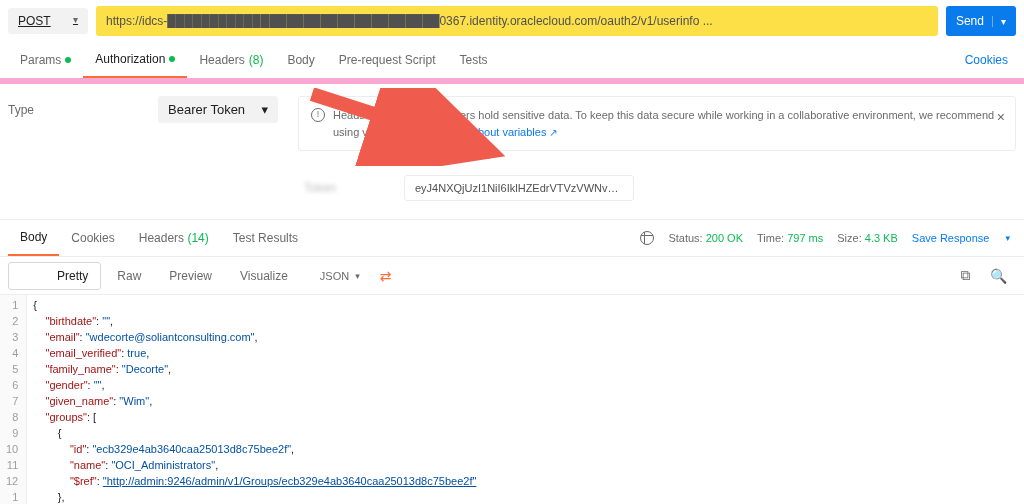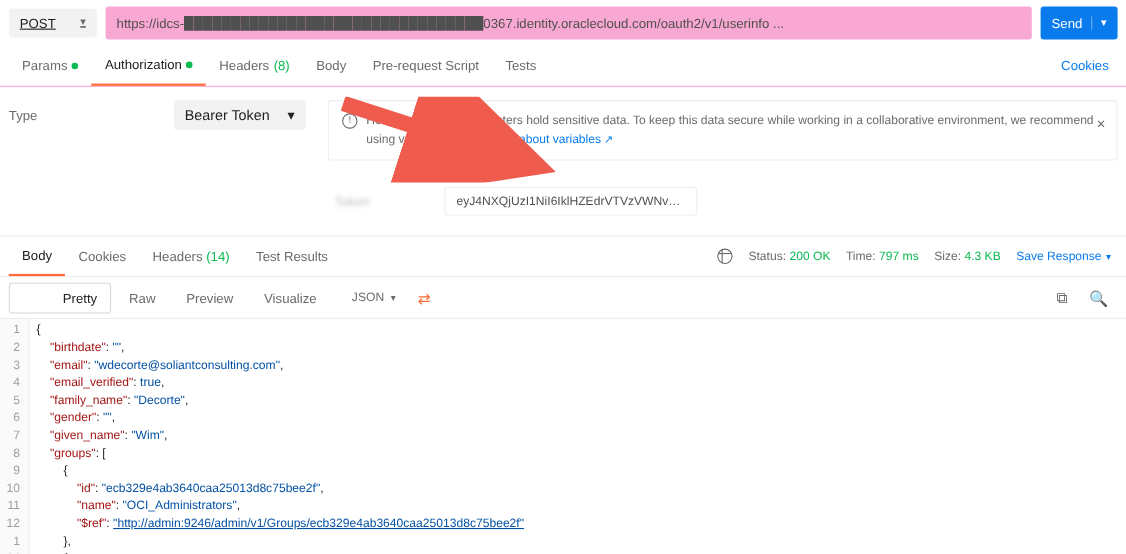--- a/index.html
+++ b/index.html
@@ -2,25 +2,25 @@
 <html><head>
 <meta charset="utf-8">
 <style>
   * { box-sizing: border-box; margin: 0; padding: 0; font-family: -apple-system, BlinkMacSystemFont, "Segoe UI", Helvetica, Arial, sans-serif; }
   body { background: #fff; color: #212121; font-size: 12px; width: 1024px; height: 504px; overflow: hidden; position: relative; }
 
   .urlbar { display:flex; align-items:center; gap:8px; padding:6px 8px; background:#fff; }
   .method-select { display:flex; align-items:flex-start; justify-content:space-between; padding:6px 10px; background:#f2f2f2; border-radius:3px; width:80px; font-size:12px; color:#212121; cursor:pointer;text-decoration:underline; }
   .method-select .chev { color:#6b6b6b; font-size:10px; }
   .urlinput { flex:1; display:flex; align-items:center; }
-  .urlinput input { width:100%; border:none; outline:none; font-size:12px; background:#f9a8d4; padding:8px 10px; border-radius:3px; color:#505050; }
+  .urlinput input { width:100%; border:none; outline:none; font-size:12px; background:#fde047; padding:8px 10px; border-radius:3px; color:#505050; }
   .sendbtn { background:#097bed; color:#fff; border:none; padding:8px 10px; border-radius:3px; display:flex; align-items:center; gap:8px; font-size:12px; cursor:pointer; }
   .sendbtn .chev { font-size:10px; border-left:1px solid rgba(255,255,255,.4); padding-left:8px; }
 
-  .reqtabs { display:flex; align-items:center; border-bottom:1px solid #f9a8d4; padding:0 8px; }
+  .reqtabs { display:flex; align-items:center; border-bottom:6px solid #f9a8d4; padding:0 8px; }
   .reqtabs .tab { padding:10px 12px; color:#6b6b6b; font-size:12px; cursor:pointer; display:flex; align-items:center; gap:4px; }
   .reqtabs .tab.active { color:#212121; border-bottom:2px solid #ff6c37; }
   .dot { width:6px; height:6px; border-radius:50%; background:#0cbb52; display:inline-block; }
   .reqtabs .spacer { flex:1; }
   .reqtabs .cookieslink { color:#097bed; font-size:12px; padding:10px 8px; cursor:pointer; }
 
   .authbody { display:flex; padding:12px 8px 18px 8px; gap:20px; border-bottom:1px solid #ededed; }
   .authleft { width:270px; }
   .typerow { display:flex; align-items:center; justify-content:space-between; margin-bottom:18px; }
   .typerow .lbl { color:#6b6b6b; font-size:12px; }
@@ -40,21 +40,21 @@
   .resptabs { display:flex; align-items:center; border-bottom:1px solid #ededed; padding:0 8px; }
   .resptabs .tab { padding:10px 12px; color:#6b6b6b; font-size:12px; cursor:pointer; }
   .resptabs .tab.active { color:#212121; border-bottom:2px solid #ff6c37; }
   .resptabs .tab .count { color:#0cbb52; }
   .resptabs .spacer { flex:1; }
   .respmeta { display:flex; align-items:center; gap:14px; font-size:11px; color:#6b6b6b; padding-right:6px; }
   .respmeta .globe { width:14px; height:14px; border:1px solid #6b6b6b; border-radius:50%; position:relative; }
   .respmeta .globe::after { content:""; position:absolute; top:3px; left:0; right:0; height:1px; background:#6b6b6b; }
   .respmeta .globe::before { content:""; position:absolute; left:3px; top:0; bottom:0; width:1px; background:#6b6b6b; }
   .respmeta .ok { color:#0cbb52; }
-  .saveresp { color:#097bed; cursor:pointer; display:flex; align-items:center; gap:4px;justify-content:space-between; }
+  .saveresp { color:#097bed; cursor:pointer; display:flex; align-items:center; gap:16px;justify-content:space-between; }
   .saveresp .chev { font-size:9px; }
 
   .bodytoolbar { display:flex; align-items:center; padding:4px 8px; gap:4px; border-bottom:1px solid #ededed; }
   .viewbtn { padding:6px 12px; font-size:12px; color:#6b6b6b; cursor:pointer; border-radius:3px; }
   .viewbtn.active { background:#fff; color:#212121; border:1px solid #d8d8d8;padding-left:48px; }
   .json-dd { display:flex; align-items:center; gap:6px; padding:6px 10px; font-size:11px; color:#6b6b6b; cursor:pointer; margin-left:6px; }
   .json-dd .chev { font-size:9px; }
   .fmtbtn { padding:4px 6px; color:#ff6c37; cursor:pointer; font-size:14px; }
   .bodytoolbar .spacer { flex:1; }
   .toolicon { padding:6px 8px; color:#6b6b6b; cursor:pointer; font-size:14px; }

